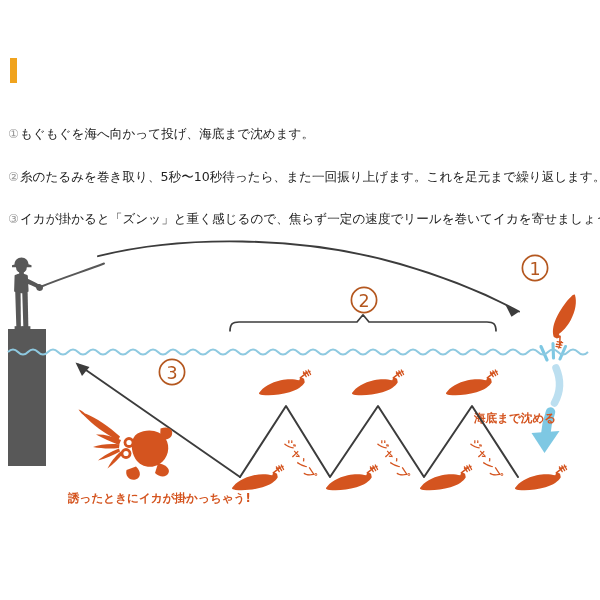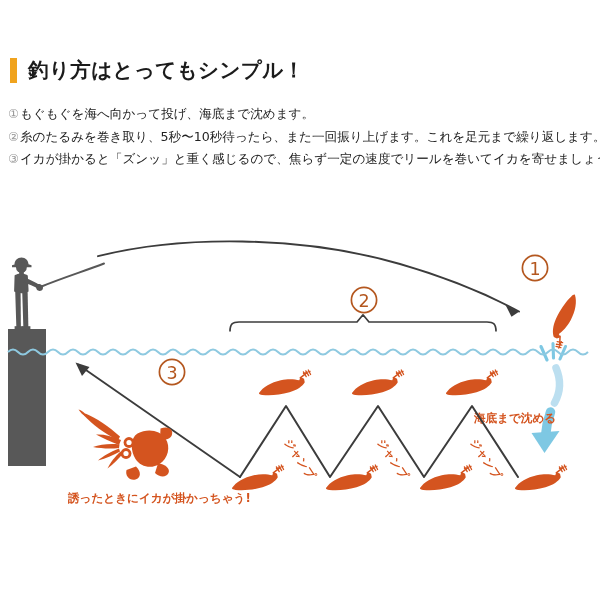--- a/index.html
+++ b/index.html
@@ -63,21 +63,21 @@
     line-height: 21.5px;
     color: #222222;
     white-space: nowrap;
   }
   .step-num {
     color: #9a9a9a;
     font-size: 12.2px;
     margin-right: 1px;
     flex: 0 0 auto;
   }
-  .step-text { flex: 1 1 auto; }
+  .step-text { flex: 1 1 auto; margin-top: 20px; }
 
   
   .diagram {
     position: absolute;
     left: 0;
     top: 190px;
     width: 600px;
     height: 330px;
   }
   .diagram svg { display: block; }
@@ -86,21 +86,20 @@
     font-family: "DejaVu Sans", "Liberation Sans", sans-serif;
   }
 </style>
 </head>
 <body>
 
 <div id="page">
 
   <div class="header">
     <div class="accent-bar"></div>
-    <div class="page-title">釣り方はとってもシンプル！</div>
   </div>
 
   <div class="steps">
     <div class="step-line">
       <span class="step-num">①</span>
       <span class="step-text">もぐもぐを海へ向かって投げ、海底まで沈めます。</span>
     </div>
     <div class="step-line">
       <span class="step-num">②</span>
       <span class="step-text">糸のたるみを巻き取り、5秒〜10秒待ったら、また一回振り上げます。これを足元まで繰り返します。</span>

